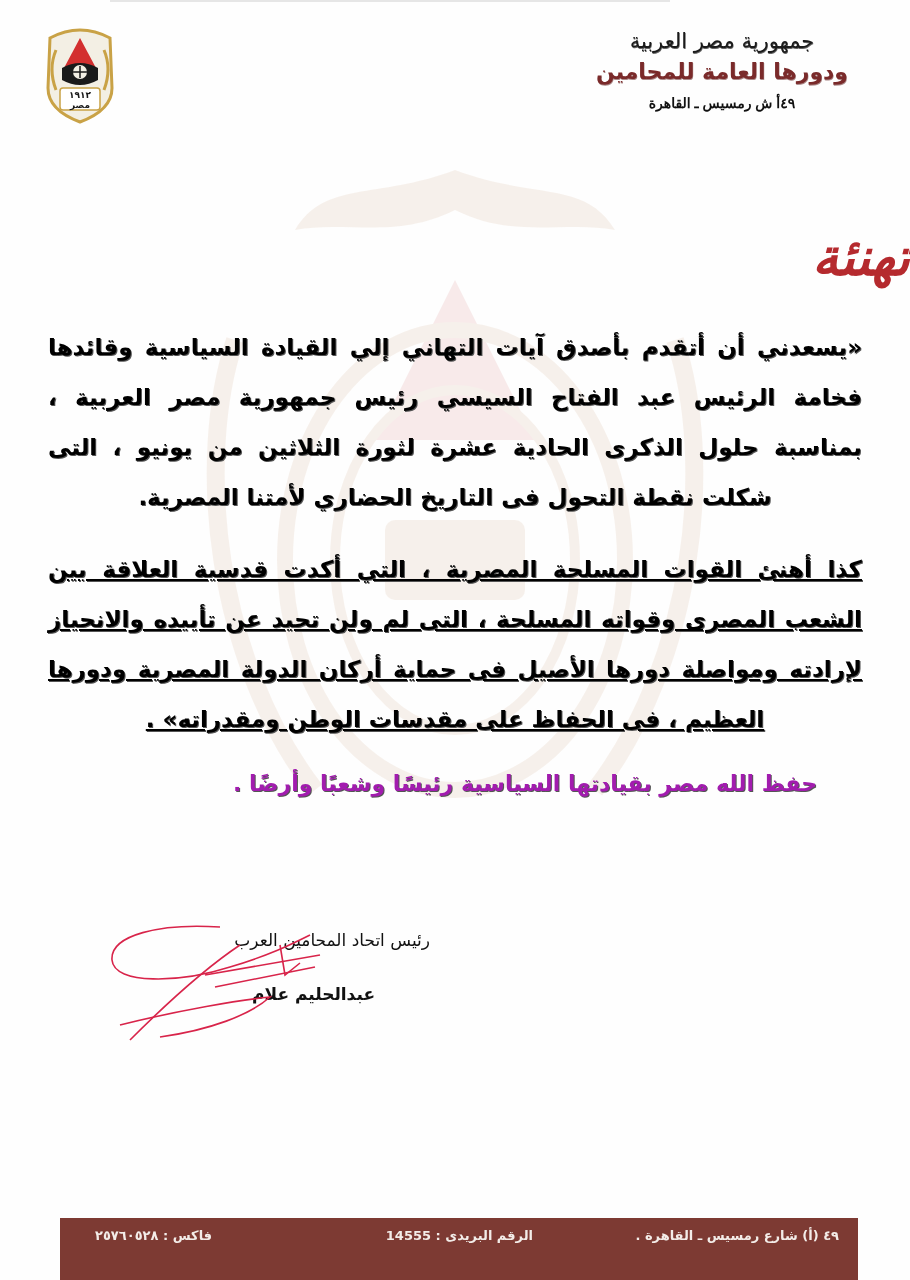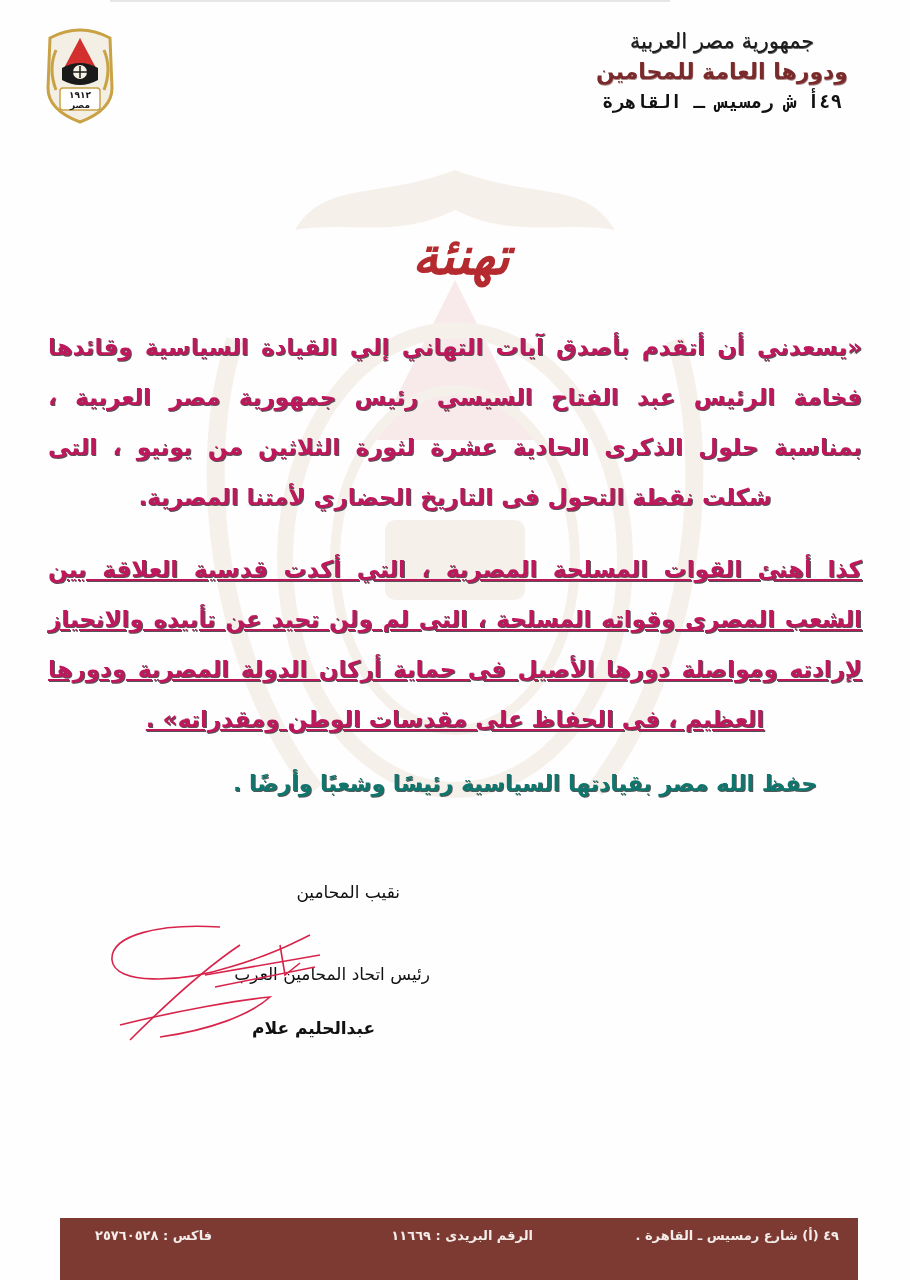--- a/index.html
+++ b/index.html
@@ -48,74 +48,74 @@
     }
     .lh-syndicate {
       font-family: "DejaVu Sans", sans-serif;
       font-weight: bold;
       font-size: 22px;
       color: #7a2a2a;
       line-height: 32px;
       text-shadow: 0.5px 0.5px 0 #a88;
     }
     .lh-address {
-      font-family: Liberation Mono, monospace;
-      font-weight: bold;
-      font-size: 19px;
+      font-family: Liberation Sans, sans-serif;
+      font-weight: bold;
+      font-size: 14px;
       color: #111;
       line-height: 30px;
     }
     .logo {
       position: absolute;
       left: 42px;
       top: 24px;
       width: 76px;
       height: 100px;
     }
     
     .title {
       position: absolute;
       left: 12px;
       right: 0;
       top: 222px;
-      text-align: center;
-      font-family: Liberation Serif, serif;
+      text-align: right;
+      font-family: Liberation Sans, sans-serif;
       font-weight: bold;
       font-style: italic;
       font-size: 52px;
       color: #b52a2e;
       line-height: 70px;
     }
     
     .para {
       position: absolute;
       left: 48px;
       right: 48px;
       font-family: "DejaVu Sans", sans-serif;
       font-weight: bold;
       font-size: 23px;
       line-height: 50px;
       text-align: justify;
       text-align-last: center;
-      color: #be185d;
+      color: #000000;
       text-shadow: 1px 1px 0 #555;
     }
     .para1 { top: 322px; }
     .para2 { top: 544px; text-decoration: underline; }
     .closing {
       position: absolute;
       left: 0;
       right: 0;
       top: 764px;
       text-align: center;
       font-family: "DejaVu Sans", sans-serif;
       font-weight: bold;
       font-size: 22px;
       line-height: 40px;
-      color: #0f766e;
+      color: #a21caf;
       text-shadow: 1px 1px 0 #555;
       padding-left: 140px;
       box-sizing: border-box;
     }
     
     .signature-block {
       position: absolute;
       left: 150px;
       top: 875px;
       width: 290px;
@@ -207,32 +207,31 @@
     <div class="lh-address">٤٩أ ش رمسيس ـ القاهرة</div>
   </div>
 
   <div class="title">تهنئة</div>
 
   <div class="para para1">«يسعدني أن أتقدم بأصدق آيات التهاني إلي القيادة السياسية وقائدها فخامة الرئيس عبد الفتاح السيسي رئيس جمهورية مصر العربية ، بمناسبة حلول الذكرى الحادية عشرة لثورة الثلاثين من يونيو ، التى شكلت نقطة التحول فى التاريخ الحضاري لأمتنا المصرية.</div>
   <div class="para para2">كذا أهنئ القوات المسلحة المصرية ، التي أكدت قدسية العلاقة بين الشعب المصرى وقواته المسلحة ، التى لم ولن تحيد عن تأييده والانحياز لإرادته ومواصلة دورها الأصيل فى حماية أركان الدولة المصرية ودورها العظيم ، فى الحفاظ على مقدسات الوطن ومقدراته» .</div>
   <div class="closing">حفظ الله مصر بقيادتها السياسية رئيسًا وشعبًا وأرضًا .</div>
 
   <div class="signature-block">
-    <div class="sig-line sig-title1">نقيب المحامين</div>
     <div class="sig-line sig-title2">رئيس اتحاد المحامين العرب</div>
     <div class="sig-line sig-name">عبدالحليم علام</div>
   </div>
   <svg class="signature-scribble" viewBox="0 0 250 140">
     <path d="M120 22 C 60 18, 10 30, 12 55 C 14 80, 80 78, 130 62 C 170 50, 190 40, 210 30" fill="none" stroke="#d8244a" stroke-width="1.6"></path>
     <path d="M140 40 C 110 60, 70 95, 30 135" fill="none" stroke="#d8244a" stroke-width="1.6"></path>
     <path d="M105 70 L 220 50" fill="none" stroke="#d8244a" stroke-width="1.6"></path>
     <path d="M115 82 L 215 62" fill="none" stroke="#d8244a" stroke-width="1.6"></path>
     <path d="M180 40 L 185 70 L 200 58" fill="none" stroke="#d8244a" stroke-width="1.6"></path>
     <path d="M20 120 C 80 105, 140 95, 170 92 C 150 110, 110 125, 60 132" fill="none" stroke="#d8244a" stroke-width="1.6"></path>
   </svg>
 
   <div class="footer">
     <span class="f-address">٤٩ (أ) شارع رمسيس ـ القاهرة .</span>
-    <span class="f-postal">الرقم البريدى : ١١٦٦٩</span>
+    <span class="f-postal">الرقم البريدى : 14555</span>
     <span class="f-fax">فاكس : ٢٥٧٦٠٥٢٨</span>
   </div>
 
 </div>
 
 </body></html>

